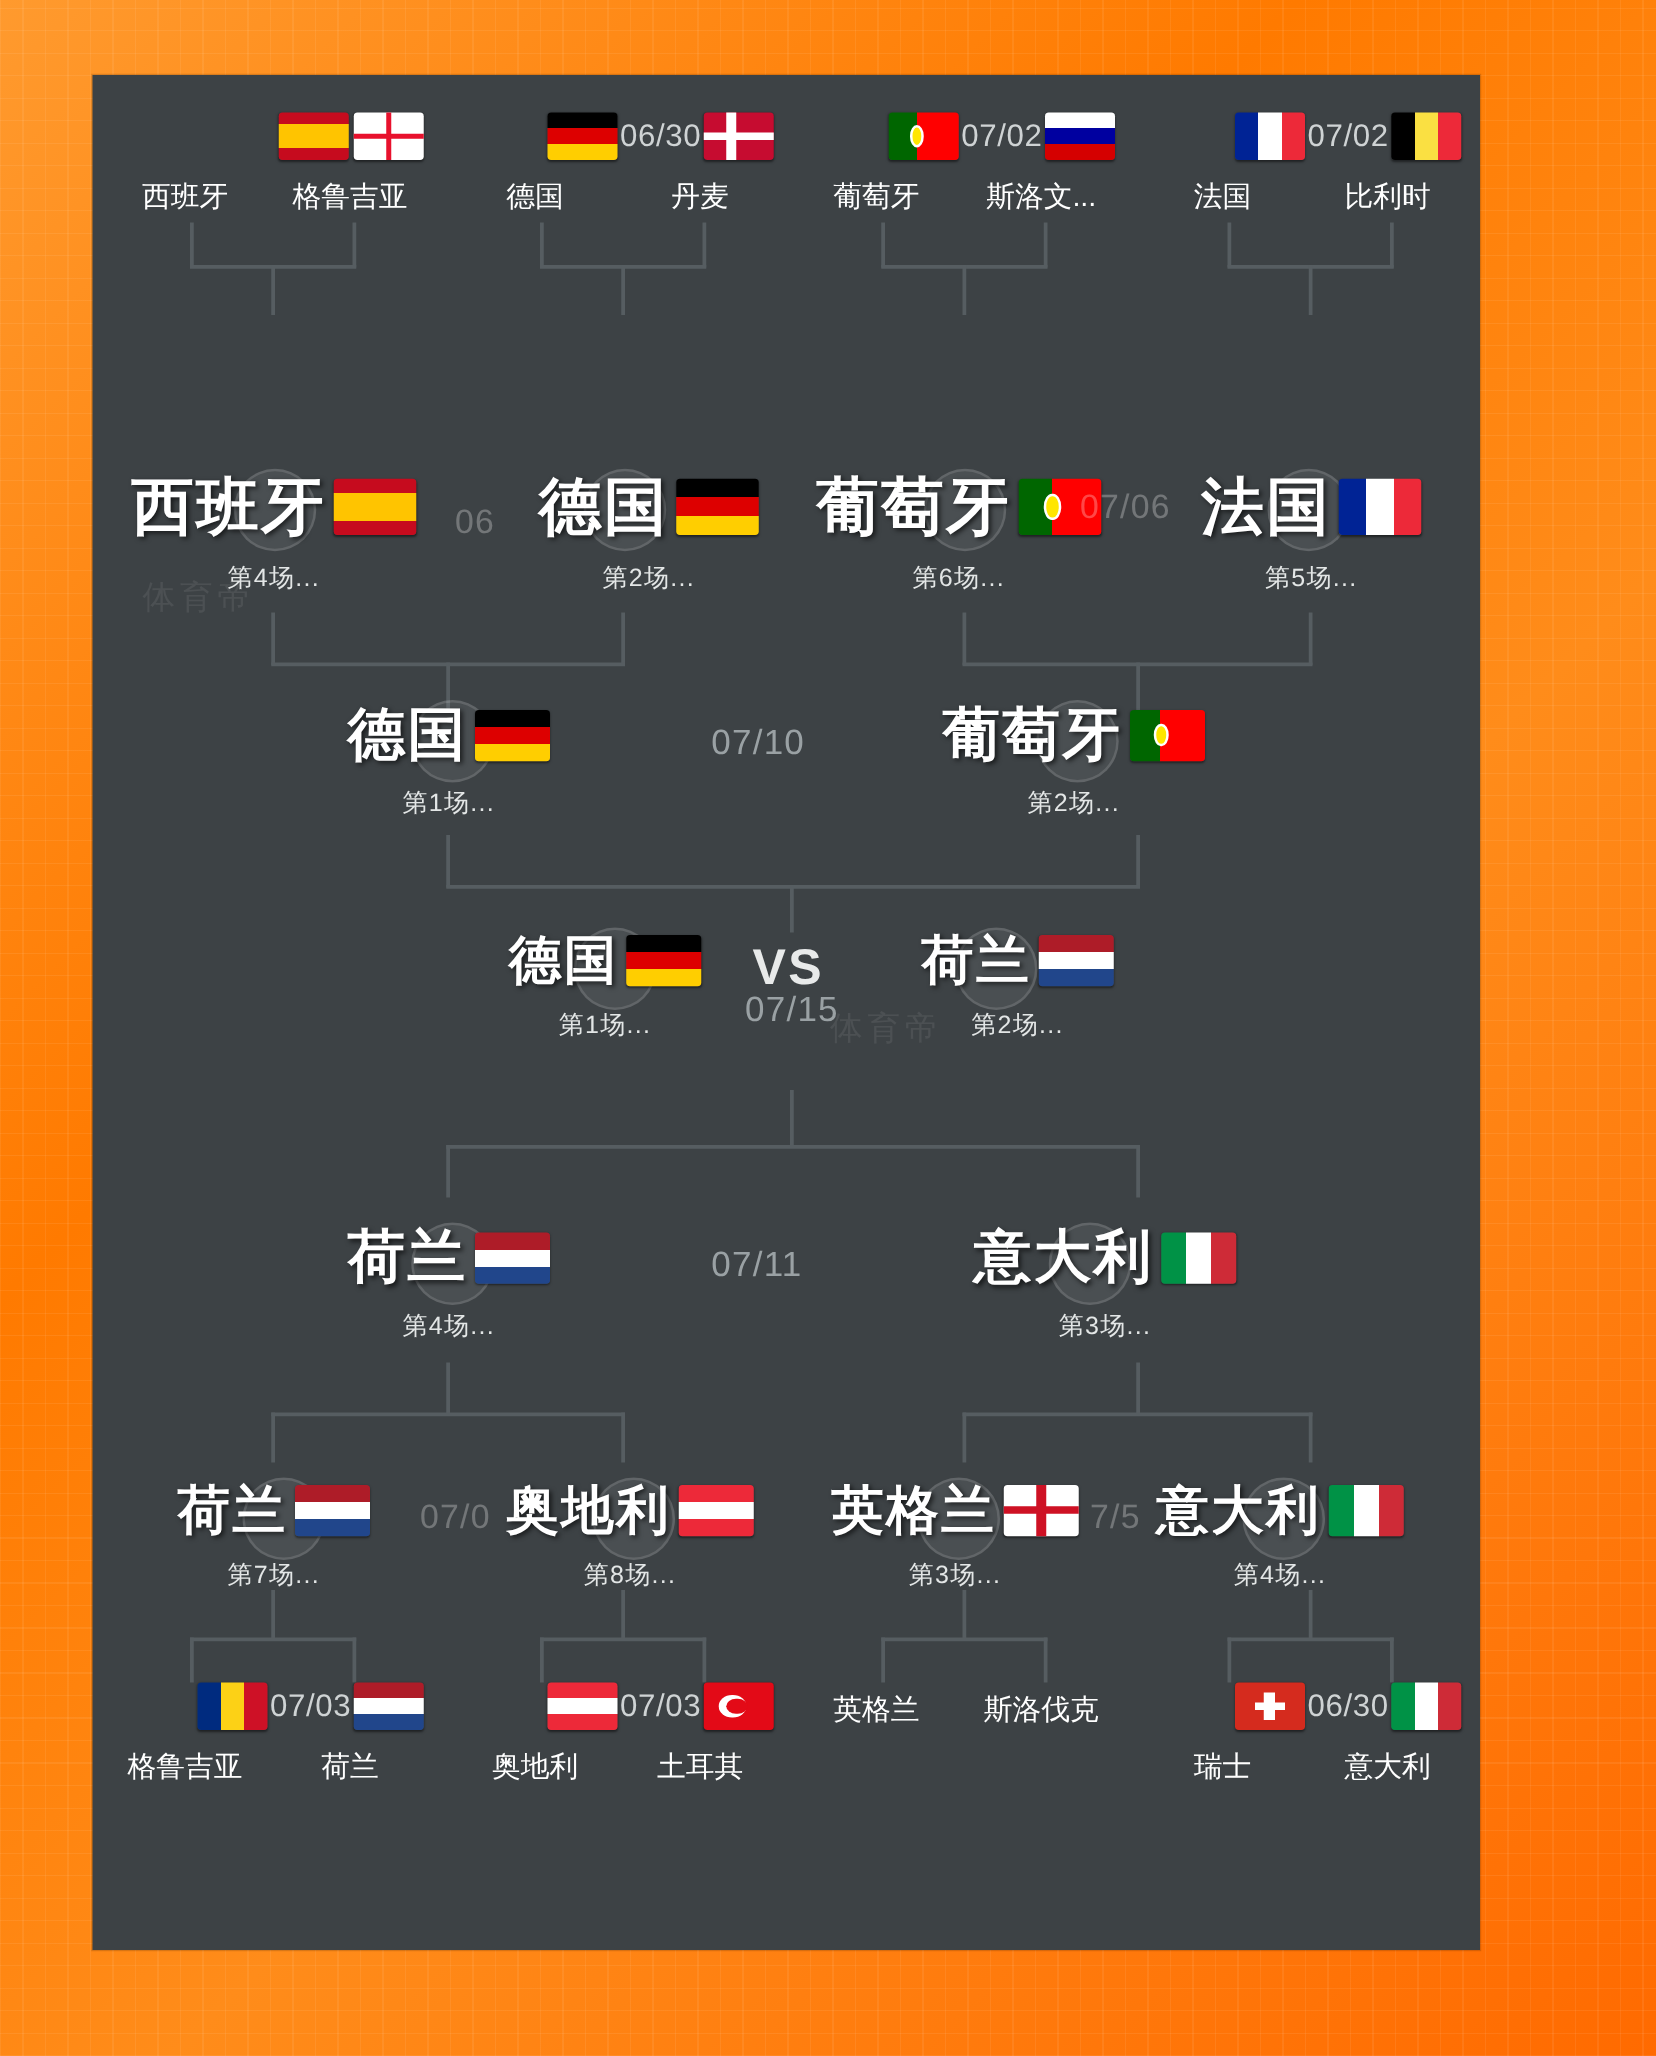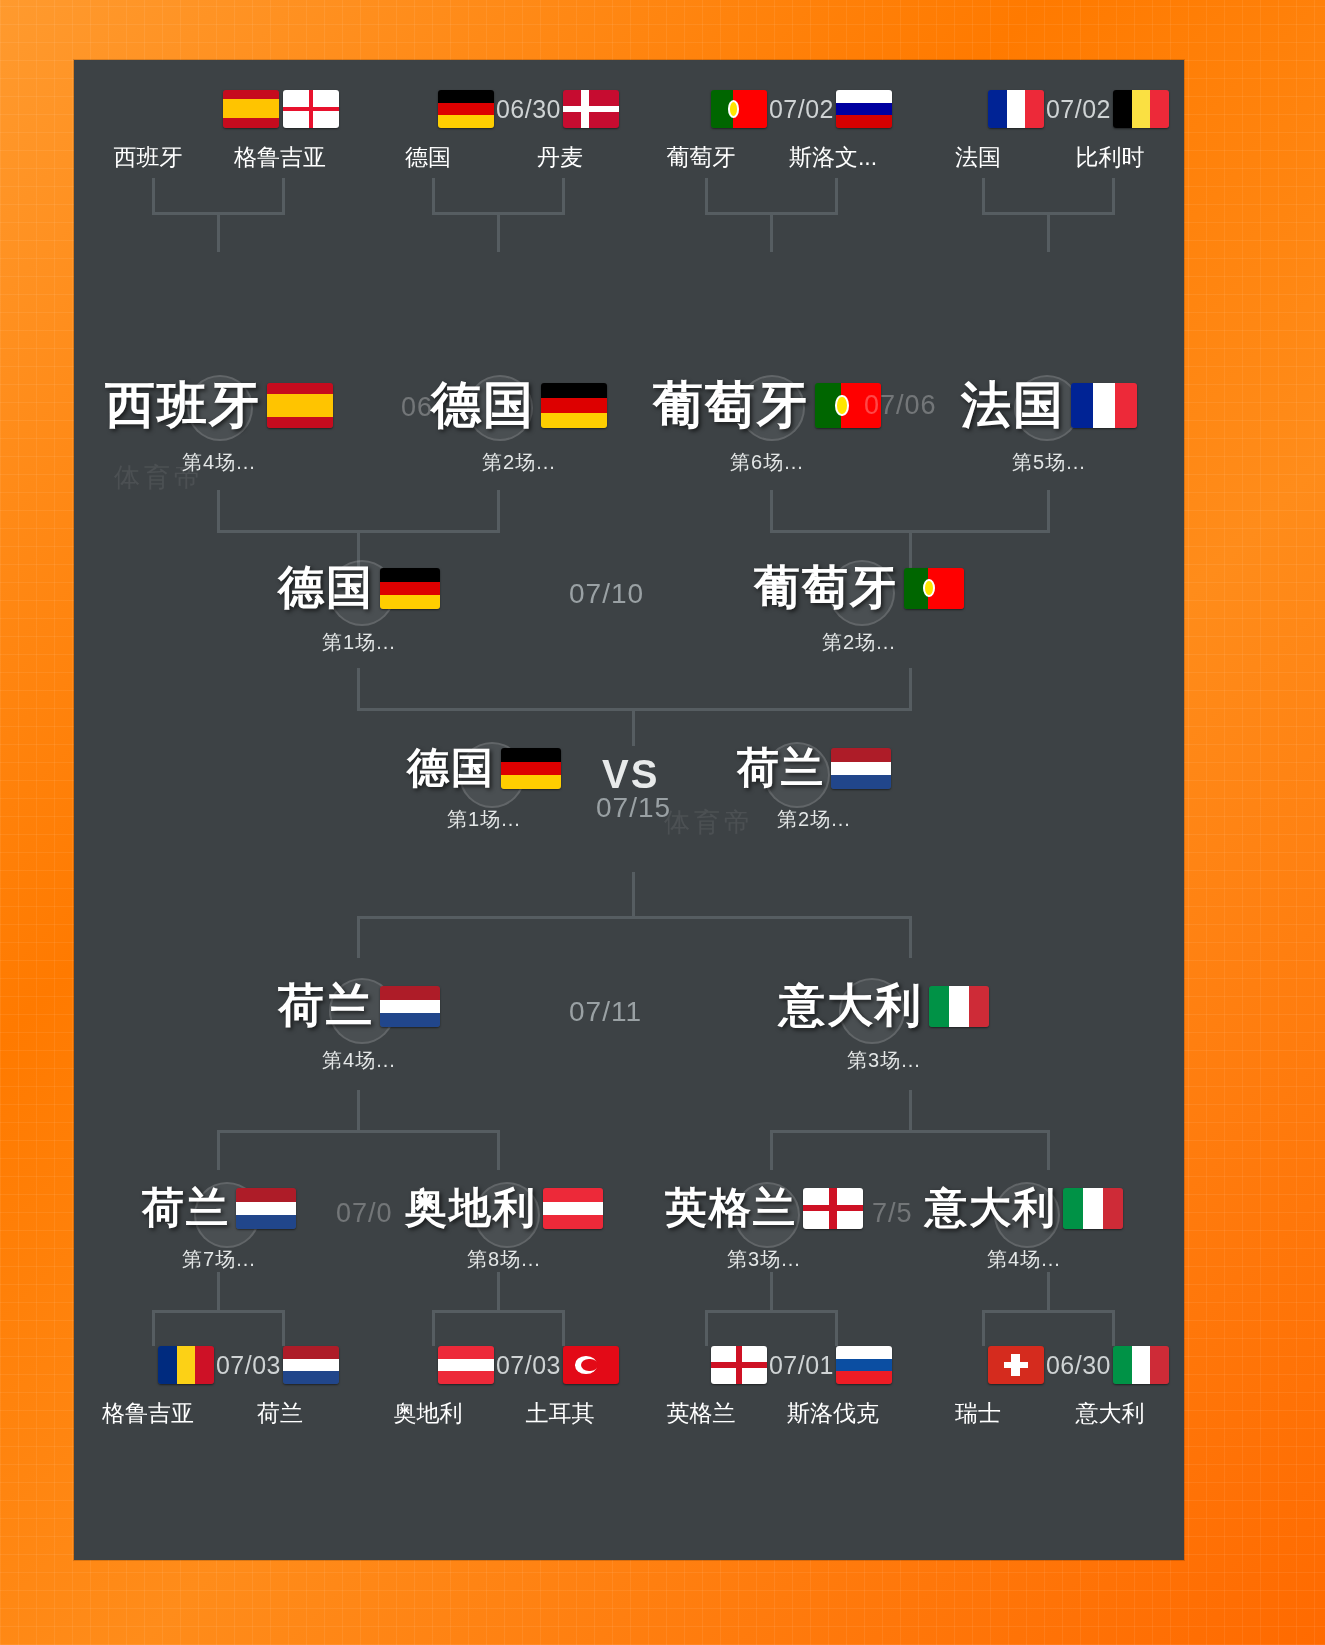--- a/index.html
+++ b/index.html
@@ -152,21 +152,21 @@
     <div class="ln lnv" style="left:973px;top:152px;height:40px;"></div>
 
     <div class="disc" style="left:113px;top:315px;"></div>
     <div class="win" style="left:0px;top:312px;width:290px;">
       <div class="top">
         <span class="wname">西班牙</span>
         <span class="flag f-lg" style="background:linear-gradient(to bottom,#c60b1e 0 25%,#ffc400 25% 75%,#c60b1e 75% 100%);"></span>
       </div>
       <div class="sub">第4场...</div>
     </div>
-    <div class="ghost" style="left:290px;top:332px;margin-left:37px;">06</div>
+    <div class="ghost" style="left:290px;top:342px;">06</div>
 
     <div class="disc" style="left:393px;top:315px;"></div>
     <div class="win" style="left:300px;top:312px;width:290px;">
       <div class="top">
         <span class="wname">德国</span>
         <span class="flag f-lg" style="background:linear-gradient(to bottom,#000 0 33.3%,#dd0000 33.3% 66.6%,#ffce00 66.6% 100%);"></span>
       </div>
       <div class="sub">第2场...</div>
     </div>
 
@@ -366,28 +366,20 @@
             <span style="position:absolute;left:33%;top:33%;width:30%;height:34%;border-radius:50%;background:#e30a17;"></span>
           </span>
       </div>
       <div class="names">
         <span>奥地利</span>
         <span>土耳其</span>
       </div>
     </div>
 
     <div class="r16" style="left:568px;top:1282px;">
-      <div class="row">
-        <span class="flag f-sm" style="background:#fff;position:relative;">
-            <span style="position:absolute;left:44%;top:0;width:12%;height:100%;background:#ce1124;"></span>
-            <span style="position:absolute;left:0;top:42%;width:100%;height:16%;background:#ce1124;"></span>
-          </span>
-        <span class="date">07/01</span>
-        <span class="flag f-sm" style="background:linear-gradient(to bottom,#fff 0 33.3%,#0b4ea2 33.3% 66.6%,#ee1c25 66.6% 100%);"></span>
-      </div>
       <div class="names">
         <span>英格兰</span>
         <span>斯洛伐克</span>
       </div>
     </div>
 
     <div class="r16" style="left:845px;top:1282px;">
       <div class="row">
         <span class="flag f-sm" style="background:#d52b1e;position:relative;">
             <span style="position:absolute;left:42%;top:20%;width:16%;height:60%;background:#fff;"></span>

